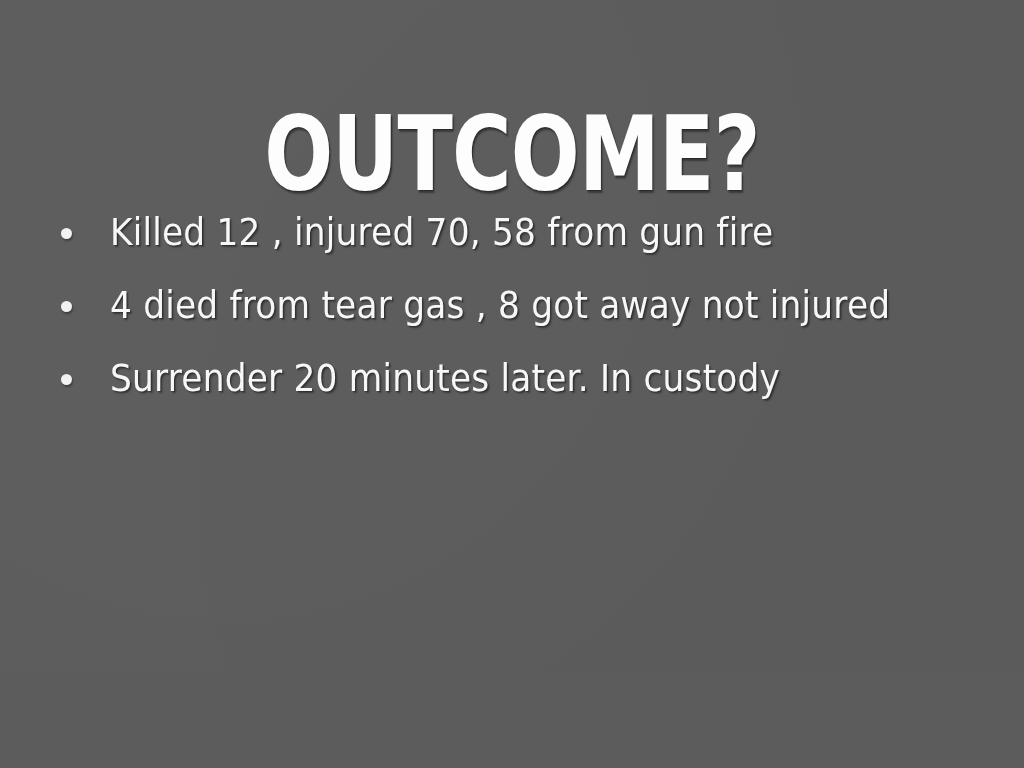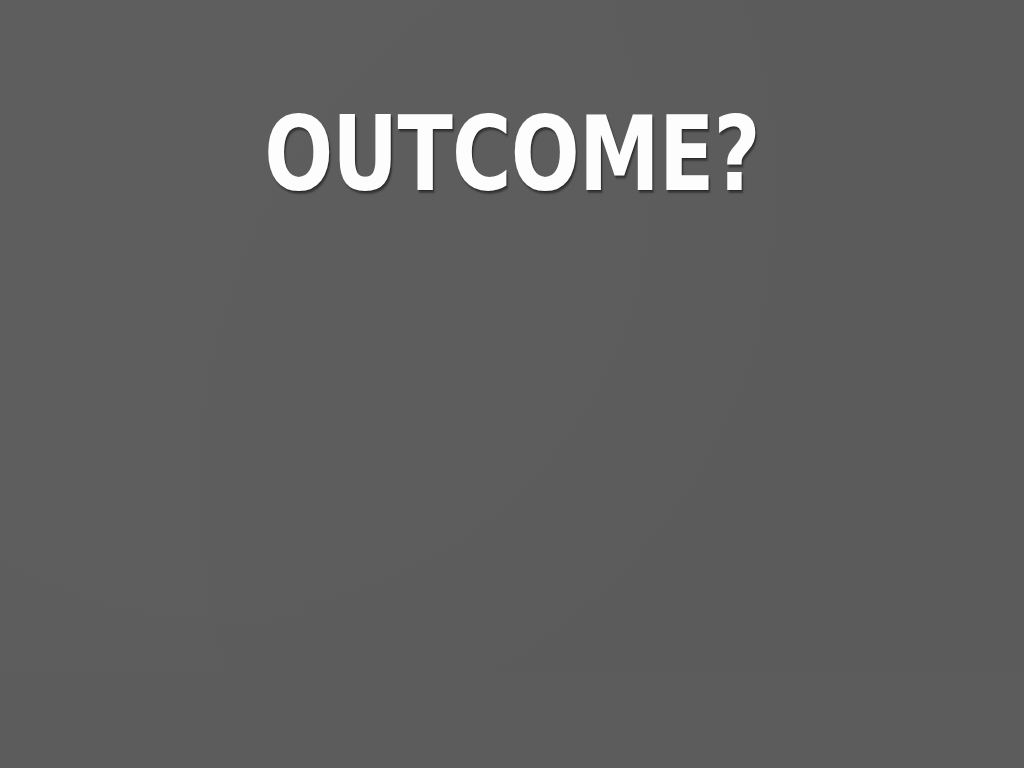--- a/index.html
+++ b/index.html
@@ -90,14 +90,32 @@
       1px 1px 1px rgba(0,0,0,0.26);
   }
 </style>
 </head>
 <body>
 
 <div class="slide">
 
   <h1 class="slide-title">OUTCOME?</h1>
 
+  <ul class="bullet-list">
+
+    <li class="bullet-item">
+      <span class="bullet-dot"></span>
+      <span class="bullet-text">Killed 12 , injured 70, 58 from gun fire</span>
+    </li>
+
+    <li class="bullet-item">
+      <span class="bullet-dot"></span>
+      <span class="bullet-text">4 died from tear gas , 8 got away not injured</span>
+    </li>
+
+    <li class="bullet-item">
+      <span class="bullet-dot"></span>
+      <span class="bullet-text">Surrender 20 minutes later. In custody</span>
+    </li>
+
+  </ul>
 
 </div>
 
 </body></html>

